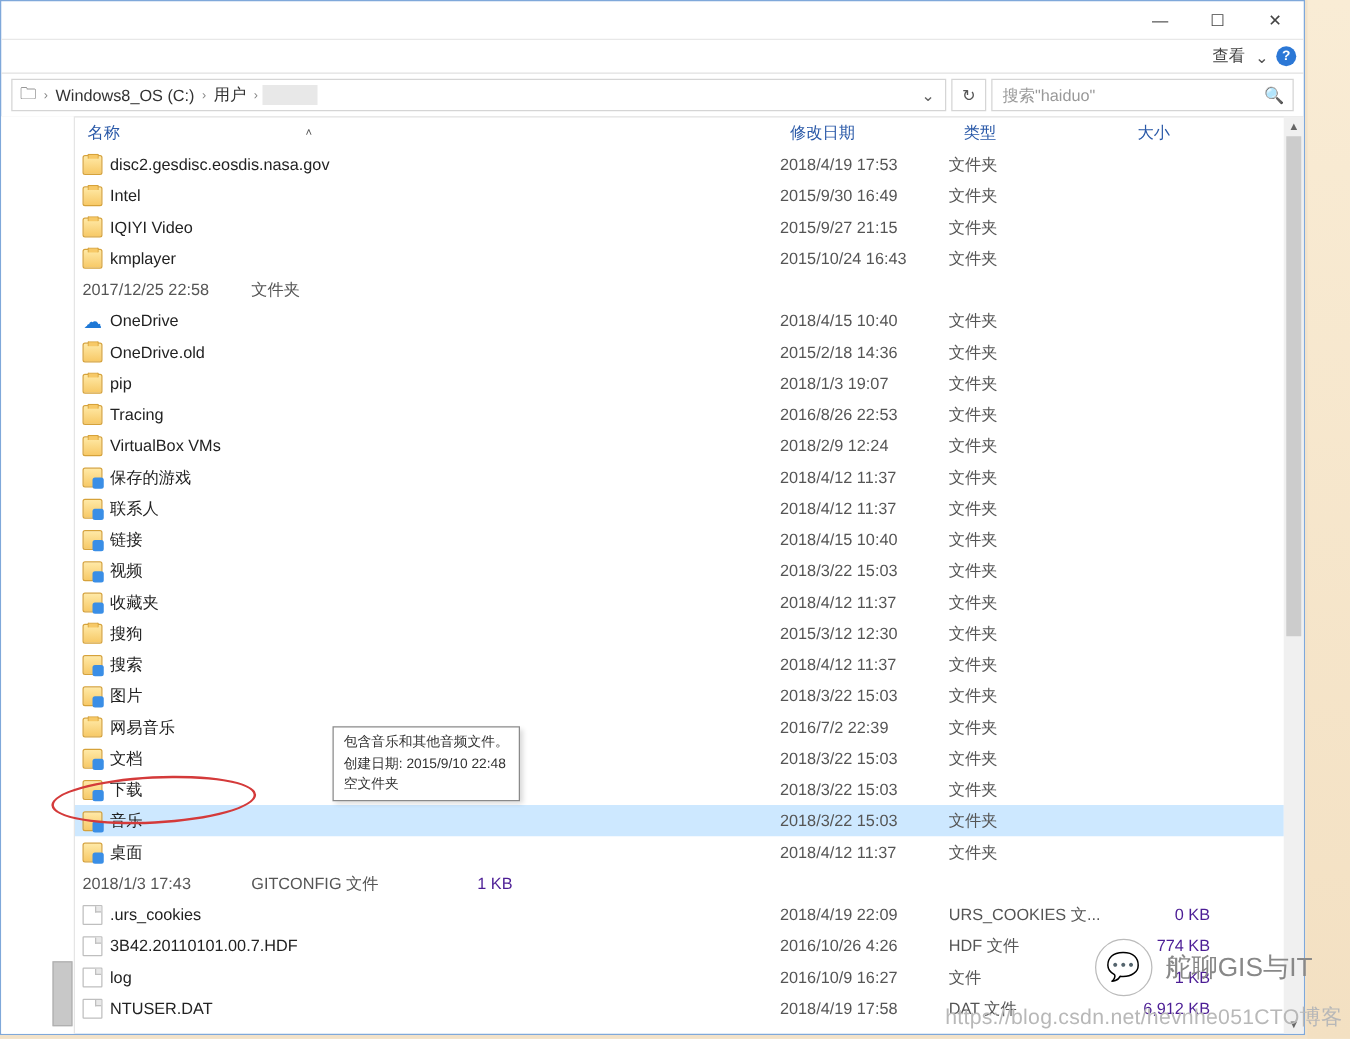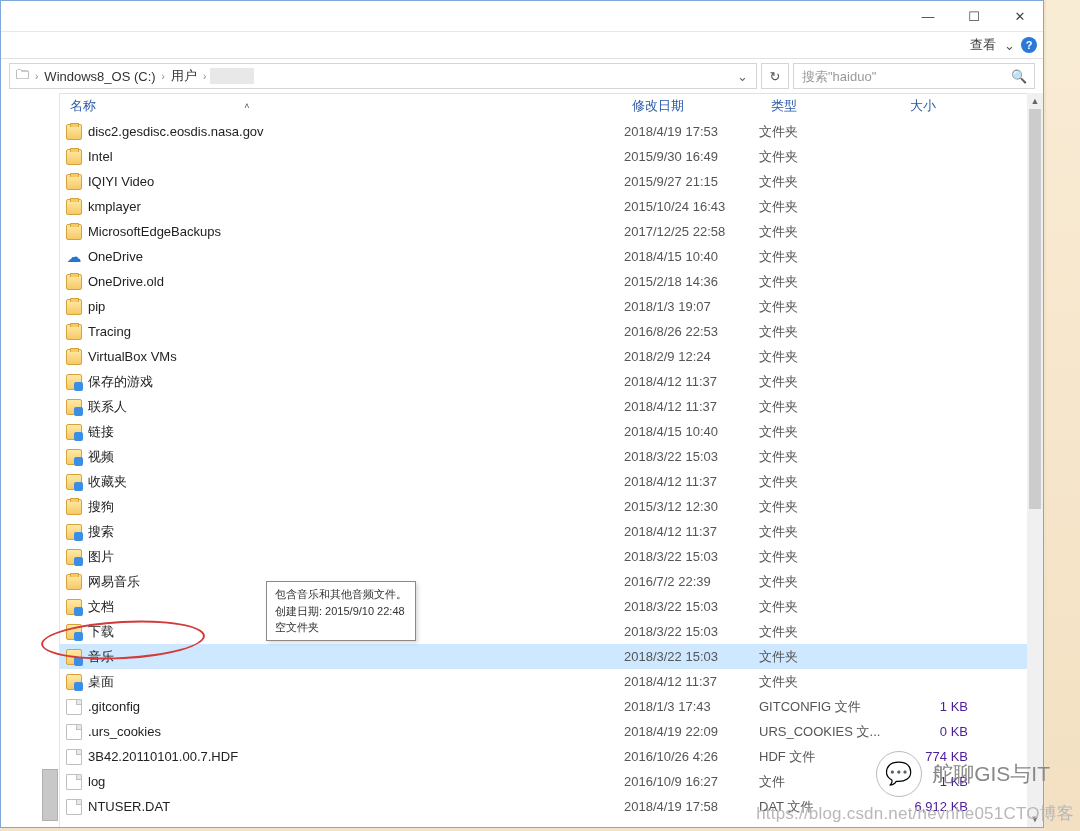--- a/index.html
+++ b/index.html
@@ -198,24 +198,20 @@
             <div class="row">
               <div class="c-name">
                 <span class="icn icn-folder"></span>
                 <span>kmplayer</span>
               </div>
               <div class="c-date">2015/10/24 16:43</div>
               <div class="c-type">文件夹</div>
               <div class="c-size"></div>
             </div>
             <div class="row">
-              <div class="c-name">
-                <span class="icn icn-folder"></span>
-                <span>MicrosoftEdgeBackups</span>
-              </div>
               <div class="c-date">2017/12/25 22:58</div>
               <div class="c-type">文件夹</div>
               <div class="c-size"></div>
             </div>
             <div class="row">
               <div class="c-name">
                 <span class="icn icn-onedrive">☁</span>
                 <span>OneDrive</span>
               </div>
               <div class="c-date">2018/4/15 10:40</div>
@@ -369,24 +365,20 @@
             <div class="row">
               <div class="c-name">
                 <span class="icn icn-folder-sp"></span>
                 <span>桌面</span>
               </div>
               <div class="c-date">2018/4/12 11:37</div>
               <div class="c-type">文件夹</div>
               <div class="c-size"></div>
             </div>
             <div class="row">
-              <div class="c-name">
-                <span class="icn icn-file"></span>
-                <span>.gitconfig</span>
-              </div>
               <div class="c-date">2018/1/3 17:43</div>
               <div class="c-type">GITCONFIG 文件</div>
               <div class="c-size">1 KB</div>
             </div>
             <div class="row">
               <div class="c-name">
                 <span class="icn icn-file"></span>
                 <span>.urs_cookies</span>
               </div>
               <div class="c-date">2018/4/19 22:09</div>

